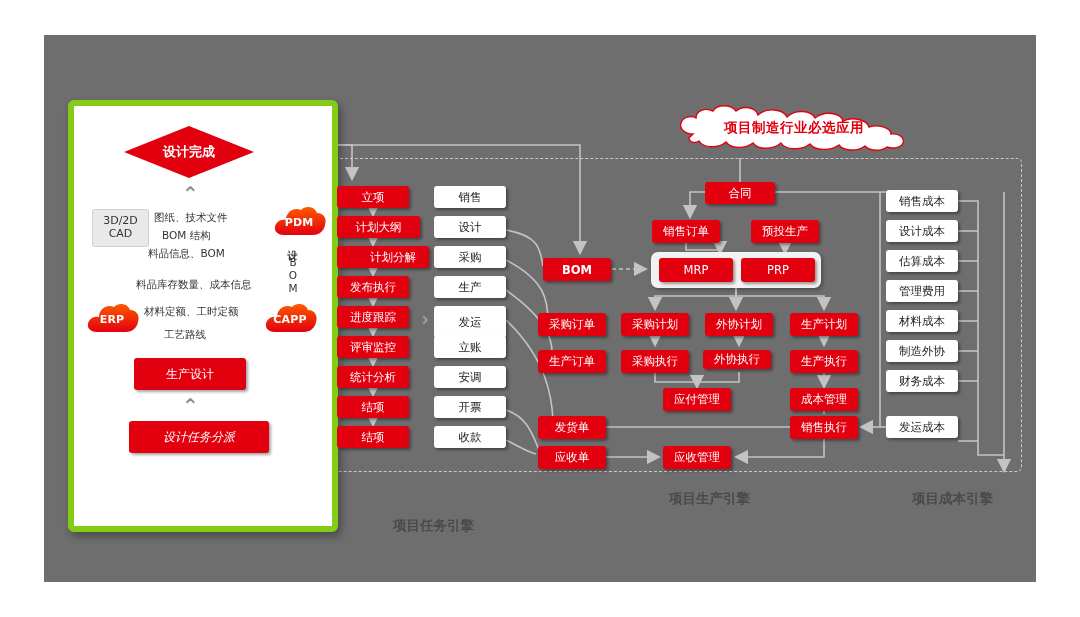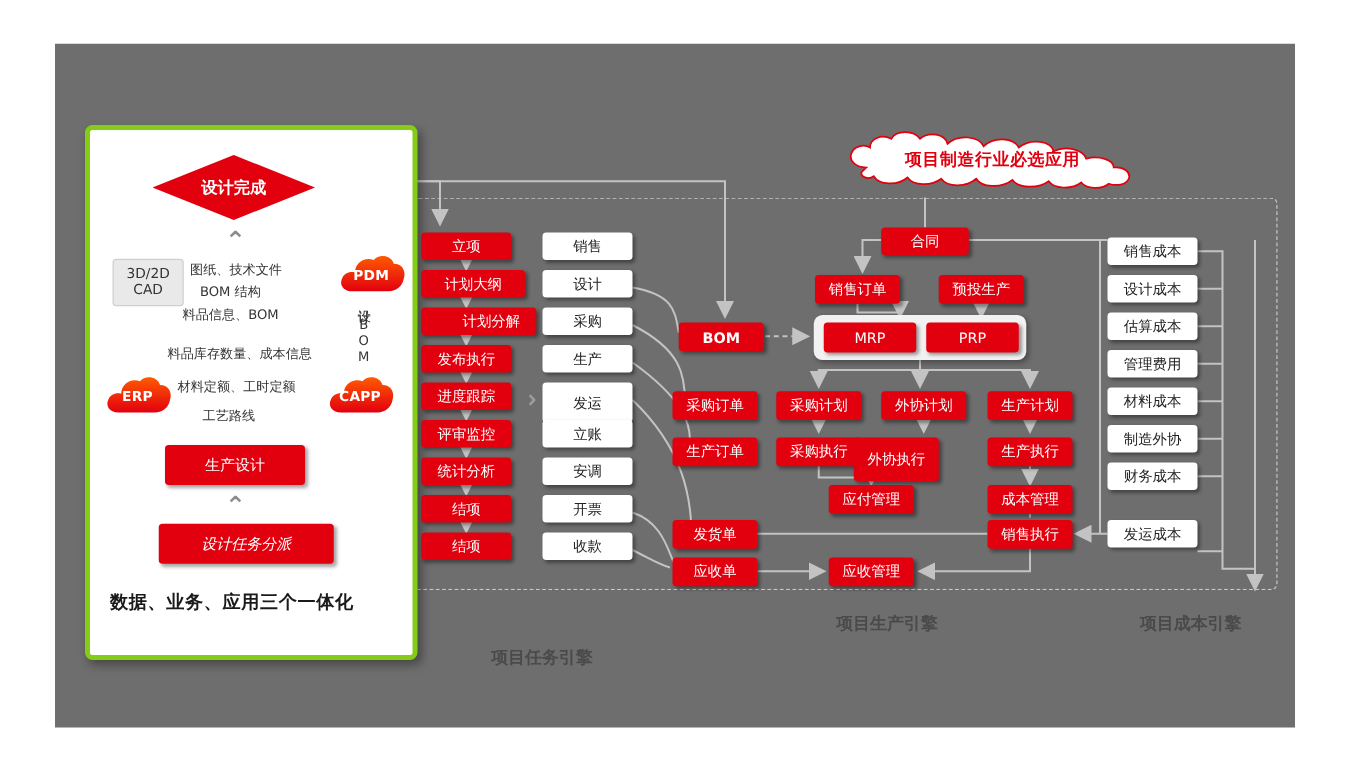--- a/index.html
+++ b/index.html
@@ -2,21 +2,21 @@
 <html><head>
 <meta charset="utf-8">
 <style>
   html,body{margin:0;padding:0;background:#ffffff;}
   body{font-family:"DejaVu Sans","Liberation Sans",sans-serif;}
   #stage{position:relative;width:1080px;height:617px;overflow:hidden;background:#ffffff;}
   #canvas{position:absolute;left:44px;top:35px;width:992px;height:547px;background:#6e6e6e;}
 
   
   #left-panel{position:absolute;left:68px;top:100px;width:258px;height:420px;background:#ffffff;
-    border:4px solid #84cc16;border-radius:6px;box-shadow:3px 4px 8px rgba(0,0,0,.35);}
+    border:6px solid #84cc16;border-radius:6px;box-shadow:3px 4px 8px rgba(0,0,0,.35);}
 
   .diamond{position:absolute;display:flex;align-items:center;justify-content:center;
     color:#fff;background:#e2000f;font-size:13px;font-weight:bold;
     clip-path:polygon(50% 0,100% 50%,50% 100%,0 50%);
     filter:drop-shadow(2px 2px 2px rgba(0,0,0,.3));}
 
   .chev{position:absolute;color:#8c8c8c;font-size:20px;font-weight:bold;line-height:1;}
 
   .greybox{position:absolute;background:#e9e9e9;border:1px solid #cfcfcf;border-radius:3px;
     display:flex;align-items:center;justify-content:center;text-align:center;
@@ -220,21 +220,20 @@
     <div class="ltxt" style="left:90px;top:222px;">工艺路线</div>
 
     <div class="ltxt-v" style="left:212px;top:135px;">设计 BOM</div>
 
     <div class="redbtn" style="left:60px;top:252px;width:112px;height:32px;">生产设计</div>
 
     <div class="chev" style="left:108px;top:290px;">⌃</div>
 
     <div class="redbtn" style="left:55px;top:315px;width:140px;height:32px;font-style:italic;">设计任务分派</div>
 
-    <div class="bottom-cap" style="left:16px;top:368px;">数据、业务、应用三个一体化</div>
   </div>
 
   <div class="node red" style="left:337px;top:186px;width:72px;height:22px;">立项</div>
   <div class="node red" style="left:337px;top:216px;width:83px;height:22px;">计划大纲</div>
   <div class="node red" style="left:337px;top:246px;width:72px;height:22px;padding-left:20px;">计划分解</div>
   <div class="node red" style="left:337px;top:276px;width:72px;height:22px;">发布执行</div>
   <div class="node red" style="left:337px;top:306px;width:72px;height:22px;">进度跟踪</div>
   <div class="node red" style="left:337px;top:336px;width:72px;height:22px;">评审监控</div>
   <div class="node red" style="left:337px;top:366px;width:72px;height:22px;">统计分析</div>
   <div class="node red" style="left:337px;top:396px;width:72px;height:22px;">结项</div>
@@ -263,21 +262,21 @@
   <div class="node red" style="left:659px;top:258px;width:74px;height:24px;">MRP</div>
   <div class="node red" style="left:741px;top:258px;width:74px;height:24px;">PRP</div>
 
   <div class="node red" style="left:538px;top:313px;width:68px;height:23px;">采购订单</div>
   <div class="node red" style="left:621px;top:313px;width:68px;height:23px;">采购计划</div>
   <div class="node red" style="left:705px;top:313px;width:68px;height:23px;">外协计划</div>
   <div class="node red" style="left:790px;top:313px;width:68px;height:23px;">生产计划</div>
 
   <div class="node red" style="left:538px;top:350px;width:68px;height:23px;">生产订单</div>
   <div class="node red" style="left:621px;top:350px;width:68px;height:23px;">采购执行</div>
-  <div class="node red" style="left:683px;top:350px;width:68px;height:35px;">外协执行</div>
+  <div class="node red" style="left:703px;top:350px;width:68px;height:19px;">外协执行</div>
   <div class="node red" style="left:790px;top:350px;width:68px;height:23px;">生产执行</div>
 
   <div class="node red" style="left:663px;top:388px;width:68px;height:23px;">应付管理</div>
   <div class="node red" style="left:790px;top:388px;width:68px;height:23px;">成本管理</div>
 
   <div class="node red" style="left:538px;top:416px;width:68px;height:23px;">发货单</div>
   <div class="node red" style="left:790px;top:416px;width:68px;height:23px;">销售执行</div>
 
   <div class="node red" style="left:538px;top:446px;width:68px;height:23px;">应收单</div>
   <div class="node red" style="left:663px;top:446px;width:68px;height:23px;">应收管理</div>

